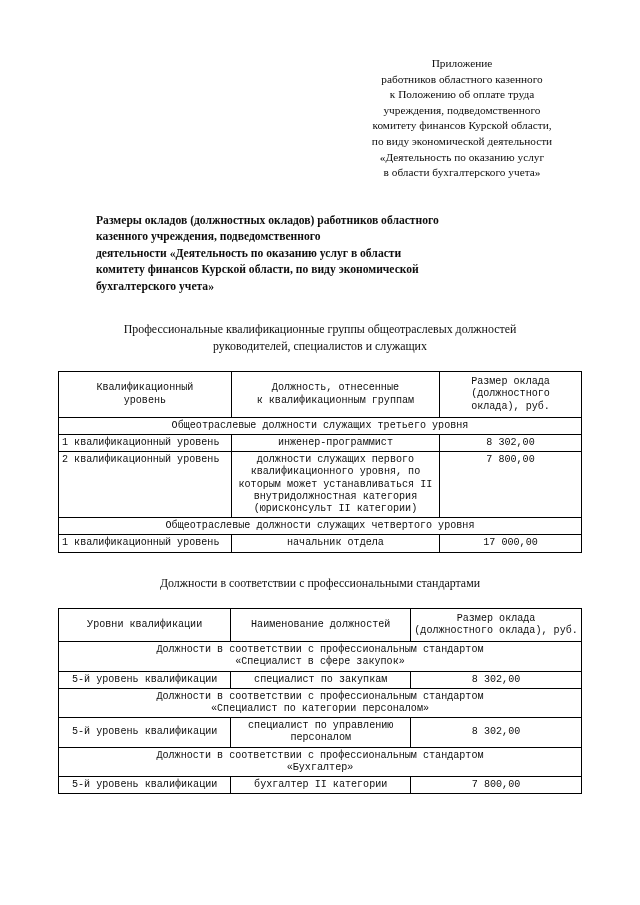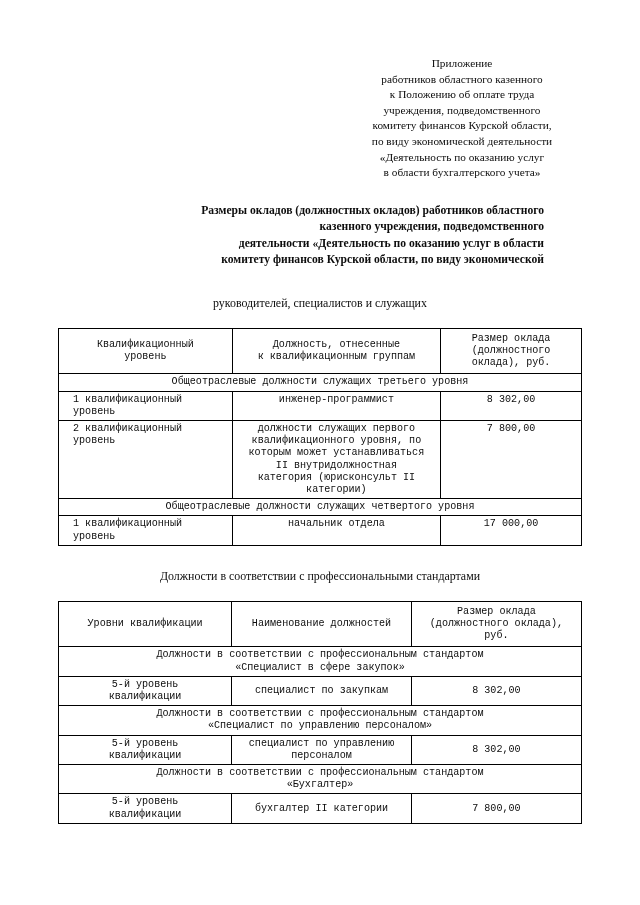--- a/index.html
+++ b/index.html
@@ -29,22 +29,22 @@
     margin-left: 268px;
     text-align: center;
     font-size: 11.3px;
     line-height: 15.6px;
   }
   .appendix div { white-space: nowrap; }
   .appendix .first { margin-bottom: 0px; }
 
   
   .doc-title {
-    margin-top: 22px;
-    text-align: right;
+    margin-top: 32px;
+    text-align: left;
     font-weight: bold;
     font-size: 11.6px;
     line-height: 16.5px;
     padding: 0 52px;
   }
 
   .section-head {
     margin-top: 26px;
     text-align: center;
     font-size: 11.9px;
@@ -57,21 +57,21 @@
     border-collapse: collapse;
     margin: 16px auto 0 auto;
     font-size: 10.1px;
     line-height: 12.2px;
     font-family: Liberation Mono, monospace;
   }
   table.t1 { width: 524px; }
   table.t2 { width: 524px; }
   td, th {
     border: 1px solid #000;
-    padding: 2px 14px;
+    padding: 2px 3px;
     vertical-align: top;
     font-weight: normal;
   }
   .hdr td { text-align: center; vertical-align: middle; padding: 4px 3px; }
   .ctr { text-align: center; }
   .lft { text-align: left; }
   .span-row td { text-align: center; padding: 2px 18px; }
   .mid { vertical-align: middle; }
 
   .t1 .c1 { width: 172px; }
@@ -103,23 +103,25 @@
     <div>по виду экономической деятельности</div>
     <div>«Деятельность по оказанию услуг</div>
     <div>в области бухгалтерского учета»</div>
   </div>
 
   <div class="doc-title">
     <div>Размеры окладов (должностных окладов) работников областного</div>
     <div>казенного учреждения, подведомственного</div>
     <div>деятельности «Деятельность по оказанию услуг в области</div>
     <div>комитету финансов Курской области, по виду экономической</div>
+    <div>бухгалтерского учета»</div>
   </div>
 
   <div class="section-head">
+    <div>Профессиональные квалификационные группы общеотраслевых должностей</div>
     <div>руководителей, специалистов и служащих</div>
   </div>
 
   <table class="t1">
     <tbody>
         <tr class="hdr">
       <td class="c1">
         <div>Квалификационный</div>
         <div>уровень</div>
       </td>
@@ -178,21 +180,21 @@
     </tr>
     <tr>
       <td class="ctr mid">5-й уровень квалификации</td>
       <td class="ctr mid">специалист по закупкам</td>
       <td class="ctr mid">8 302,00</td>
     </tr>
 
     <tr class="span-row">
       <td colspan="3">
         <div>Должности в соответствии с профессиональным стандартом</div>
-        <div>«Специалист по управлению персоналом»</div>
+        <div>«Специалист по категории персоналом»</div>
       </td>
     </tr>
     <tr>
       <td class="ctr mid">5-й уровень квалификации</td>
       <td class="ctr">специалист по управлению персоналом</td>
       <td class="ctr mid">8 302,00</td>
     </tr>
 
     <tr class="span-row">
       <td colspan="3">

